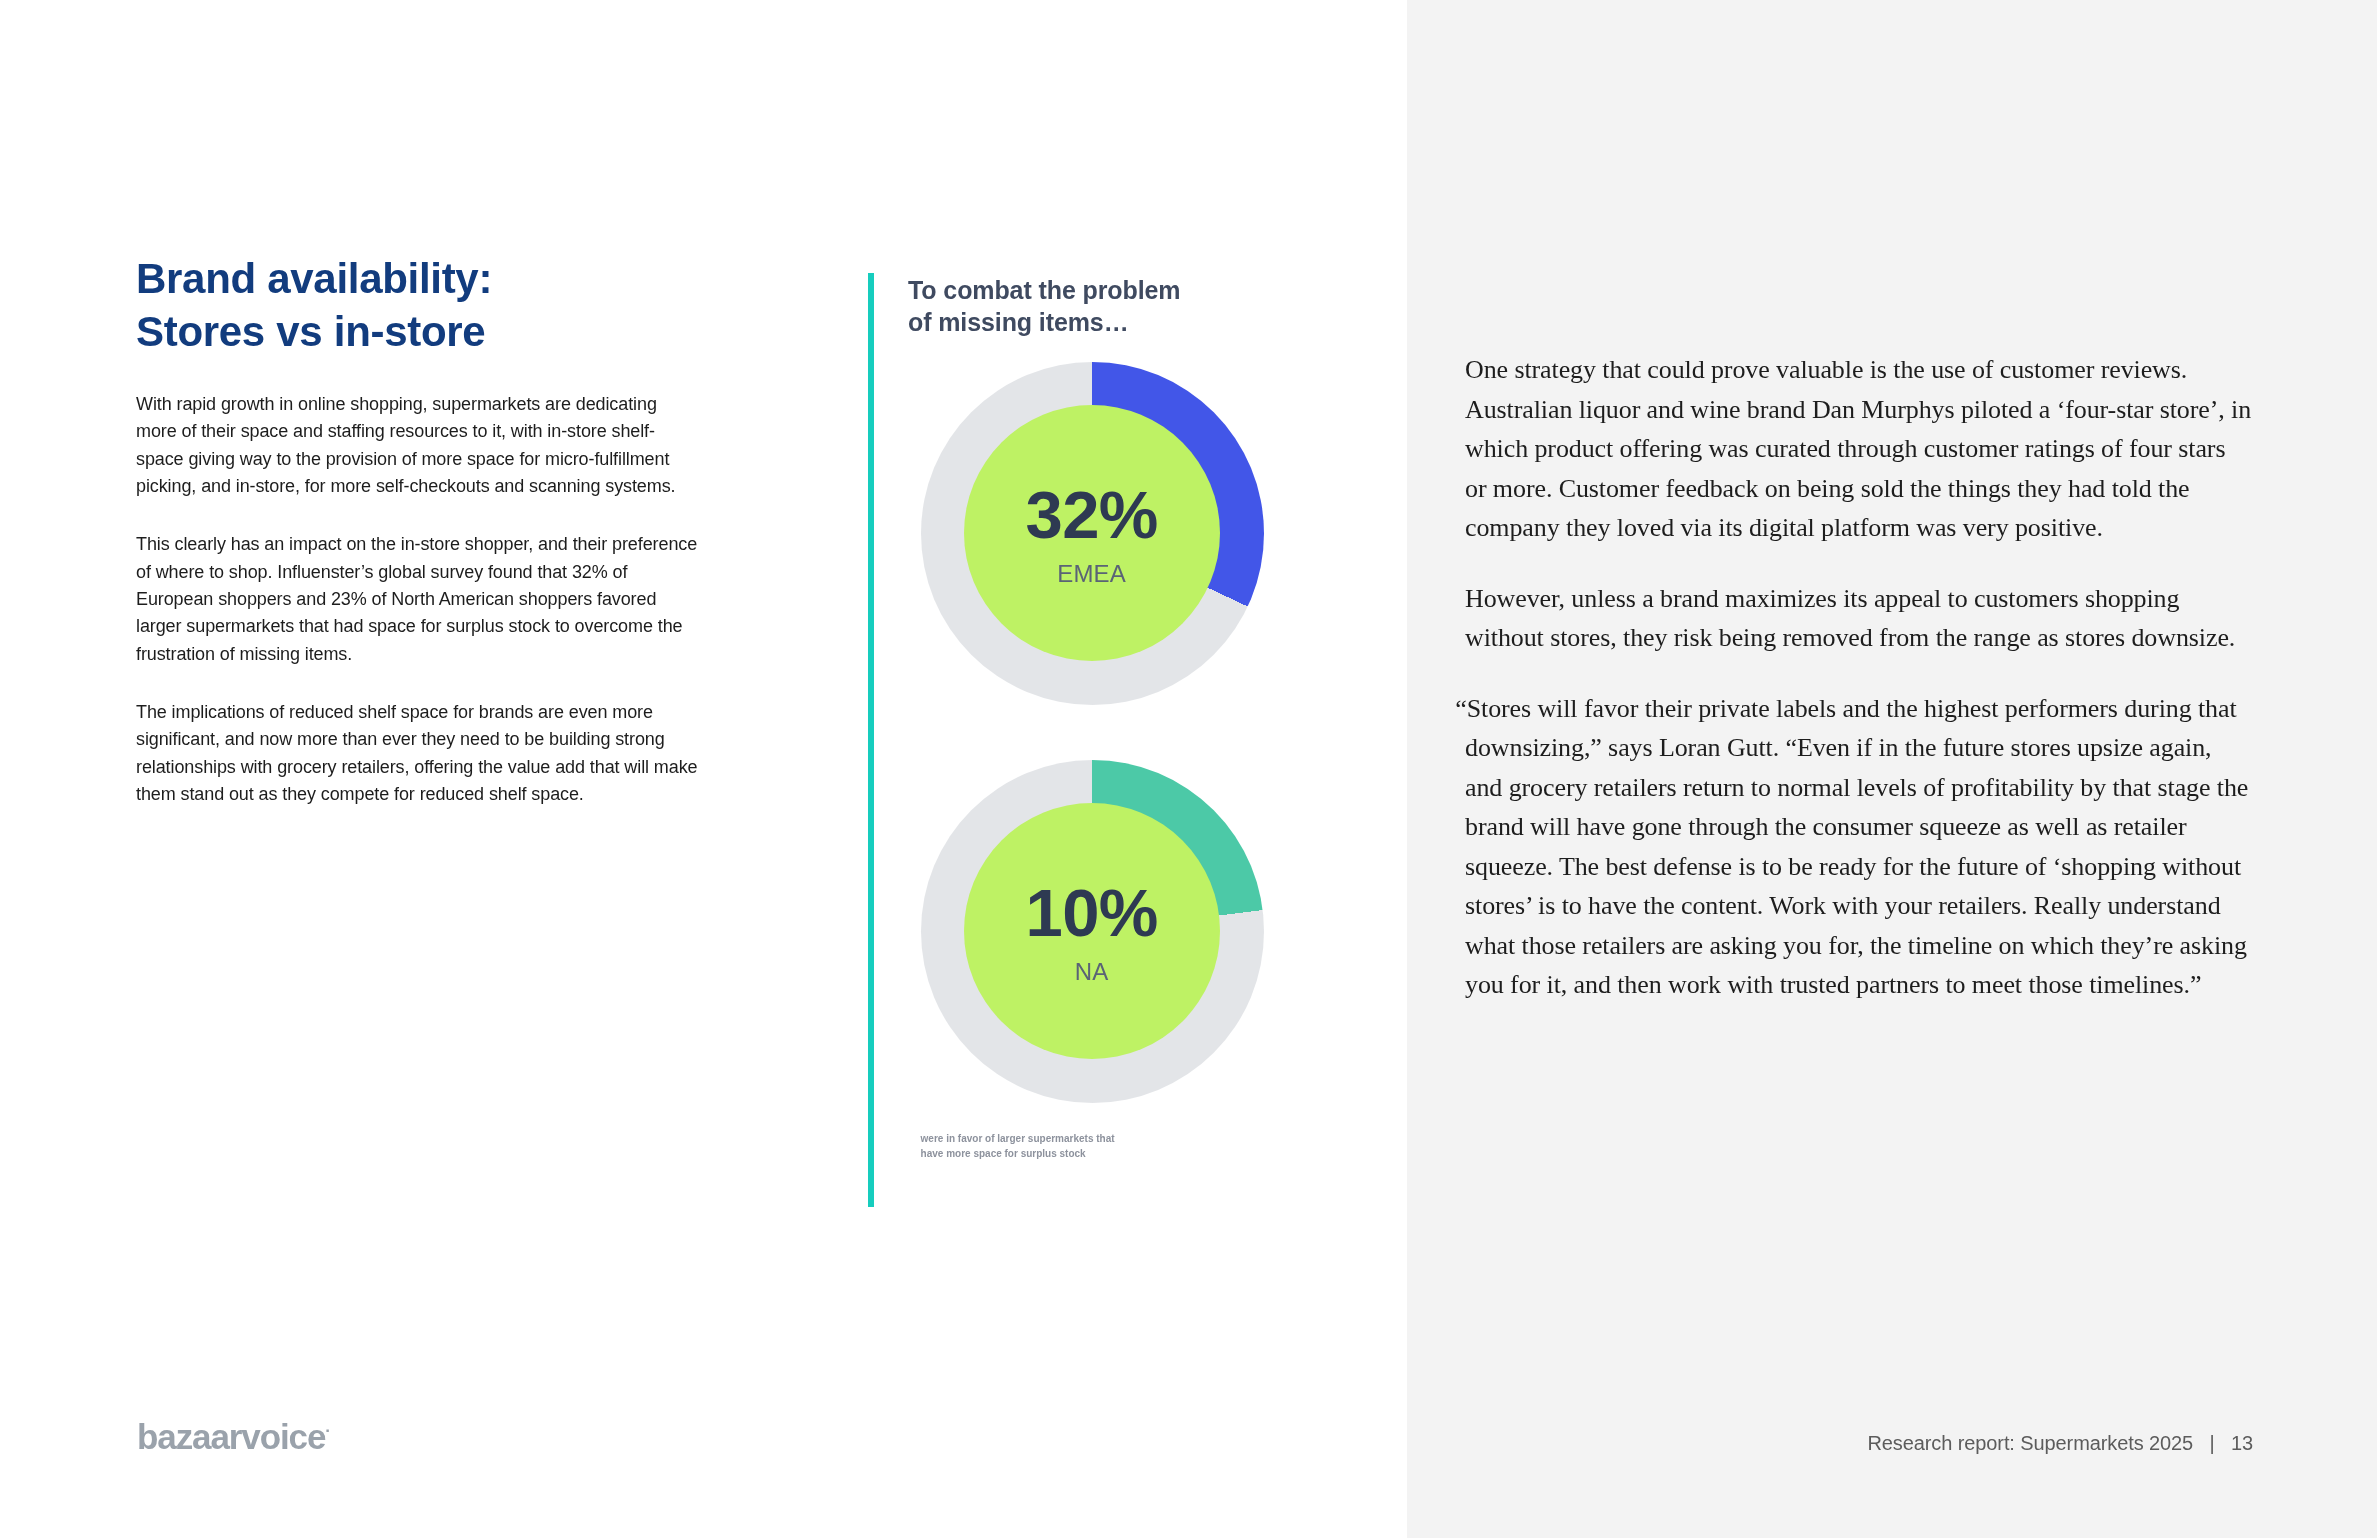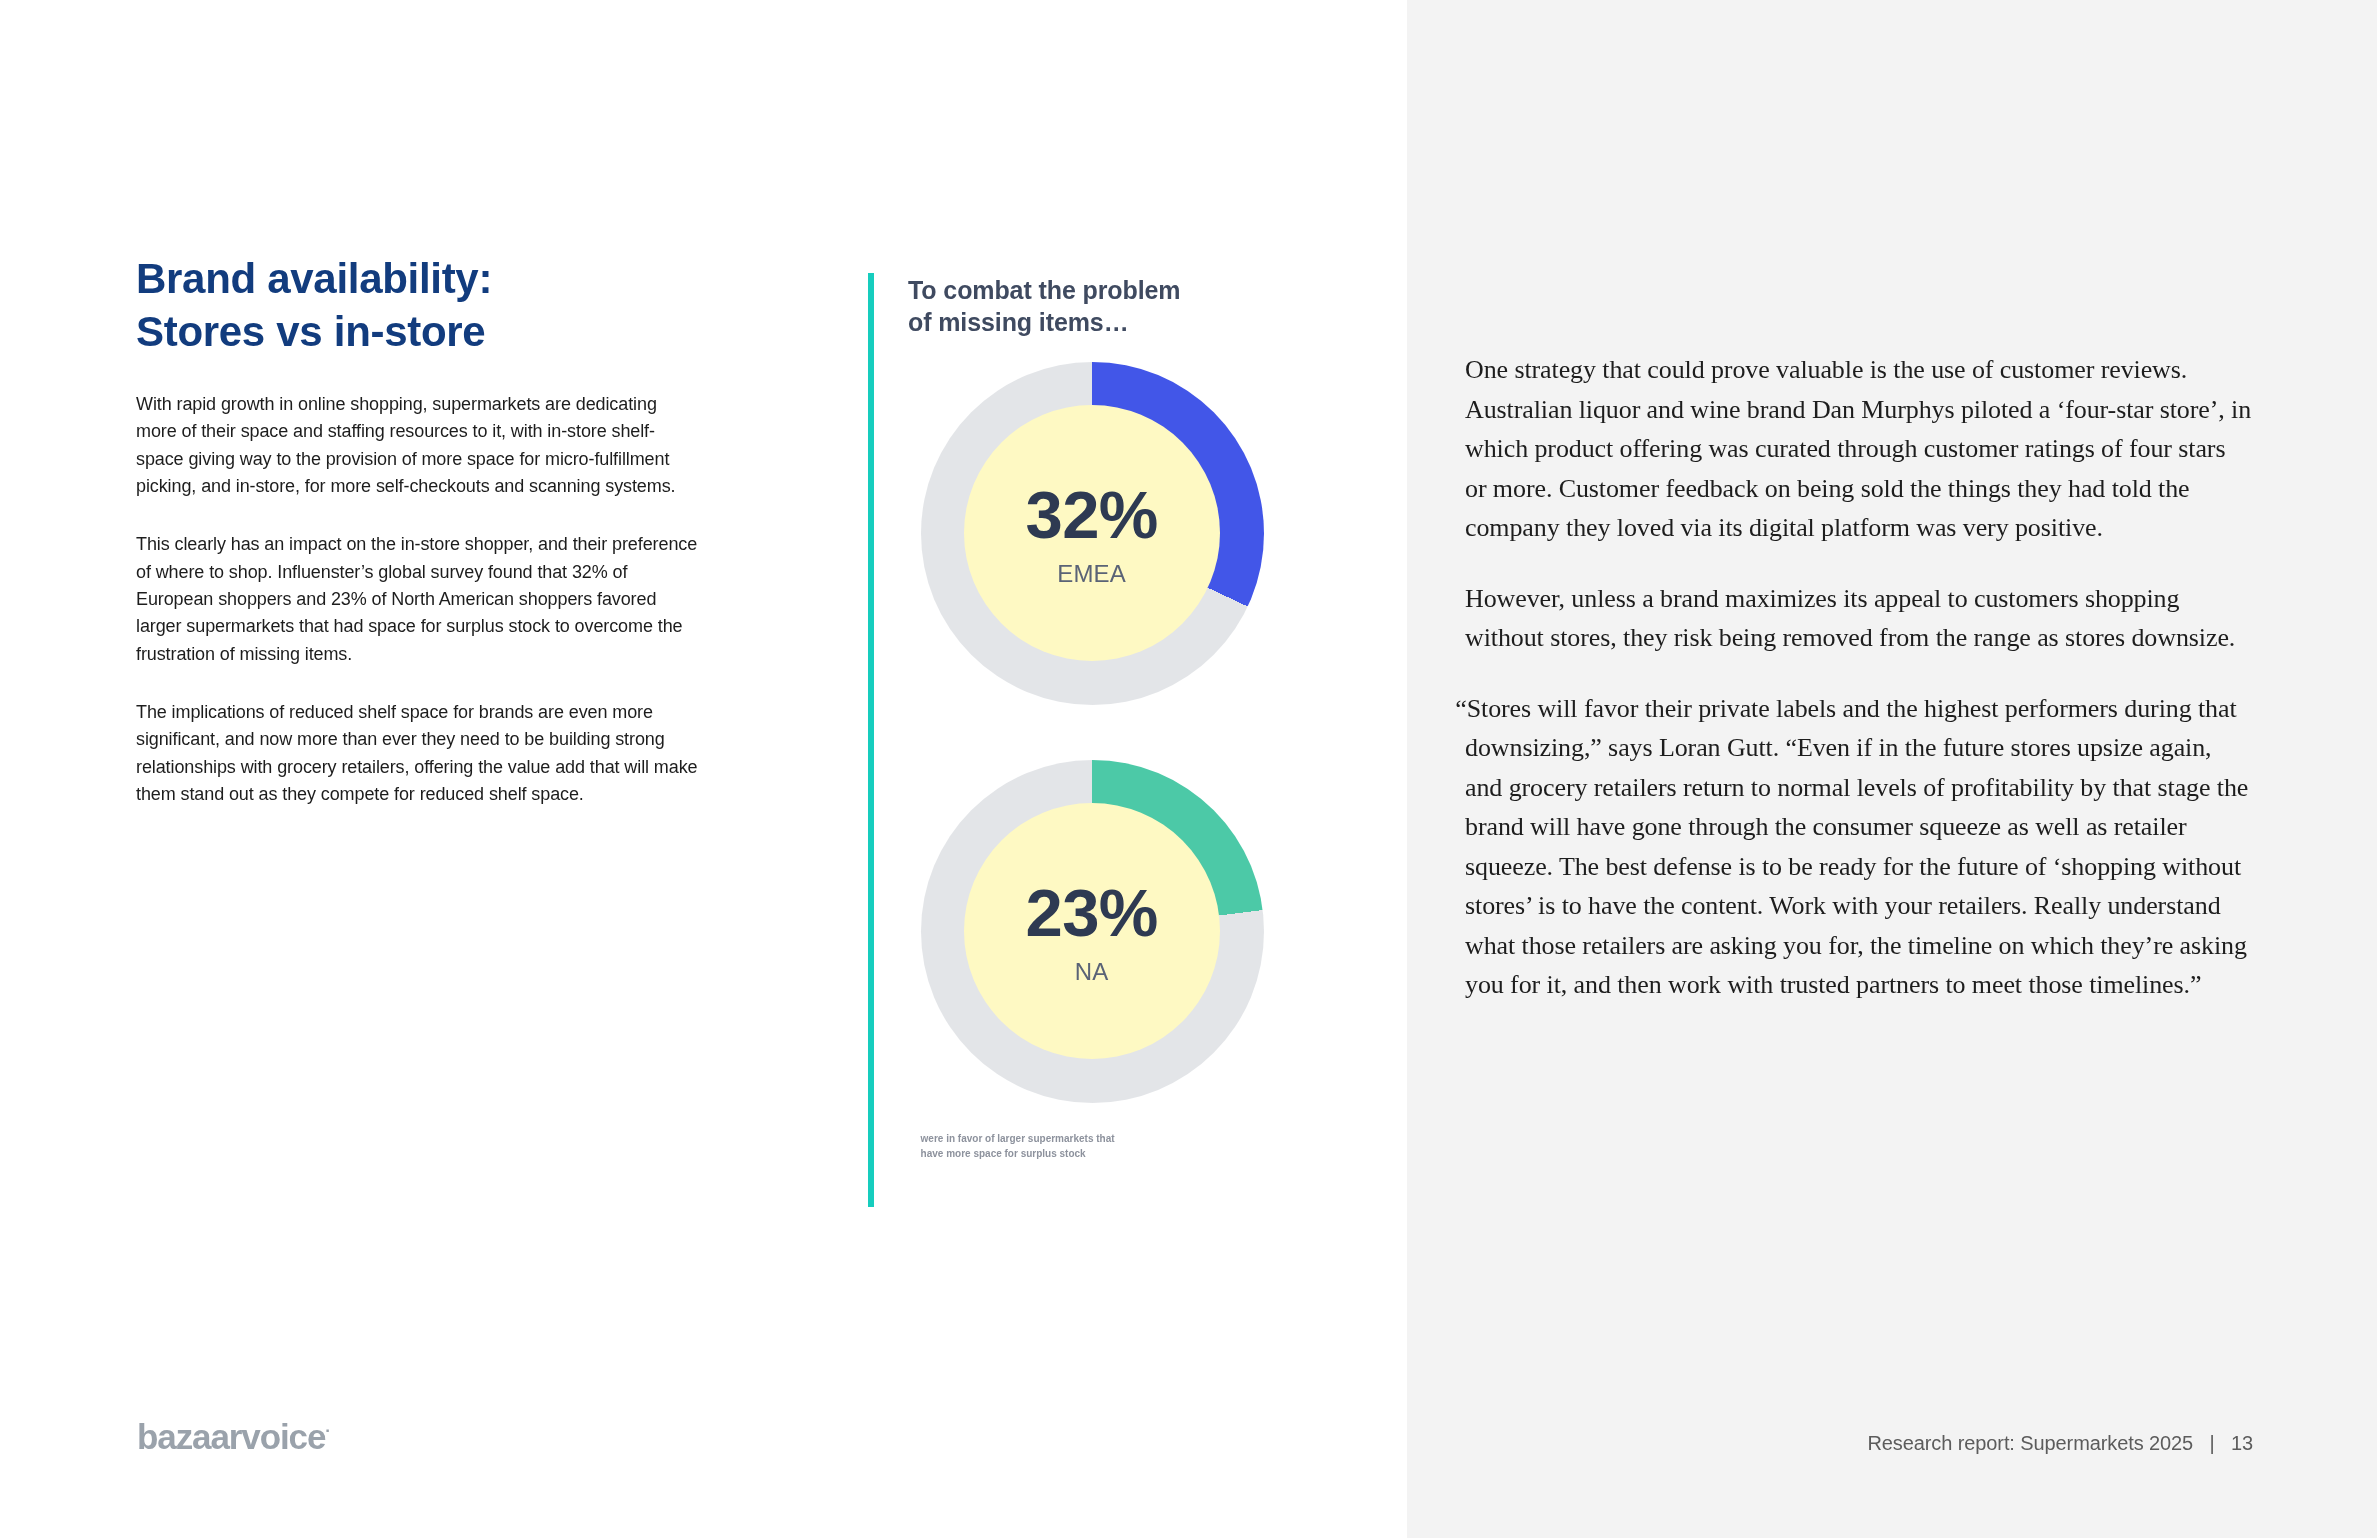--- a/index.html
+++ b/index.html
@@ -95,21 +95,21 @@
     inset: 0;
     border-radius: 50%;
   }
   .donut-hole {
     position: absolute;
     left: 43px;
     top: 43px;
     width: 256px;
     height: 256px;
     border-radius: 50%;
-    background: #fef9c3;
+    background: #bef264;
     display: flex;
     flex-direction: column;
     align-items: center;
     justify-content: center;
   }
   .donut-value {
     color: #2E3A52;
     font-size: 67px;
     font-weight: 700;
     line-height: 1;
@@ -214,21 +214,21 @@
       <div class="donut-ring" id="ring-emea" style="background: conic-gradient(rgb(66, 86, 232) 0deg, rgb(66, 86, 232) 115.2deg, rgb(227, 229, 232) 115.2deg, rgb(227, 229, 232) 360deg);"></div>
       <div class="donut-hole">
         <div class="donut-value">32%</div>
         <div class="donut-label">EMEA</div>
       </div>
     </div>
 
     <div class="donut-wrap donut-2">
       <div class="donut-ring" id="ring-na" style="background: conic-gradient(rgb(76, 201, 167) 0deg, rgb(76, 201, 167) 82.8deg, rgb(227, 229, 232) 82.8deg, rgb(227, 229, 232) 360deg);"></div>
       <div class="donut-hole">
-        <div class="donut-value">23%</div>
+        <div class="donut-value">10%</div>
         <div class="donut-label">NA</div>
       </div>
     </div>
 
     <div class="donut-caption">
       <span class="line">were in favor of larger supermarkets that</span>
       <span class="line">have more space for surplus stock</span>
     </div>
   </div>
 

